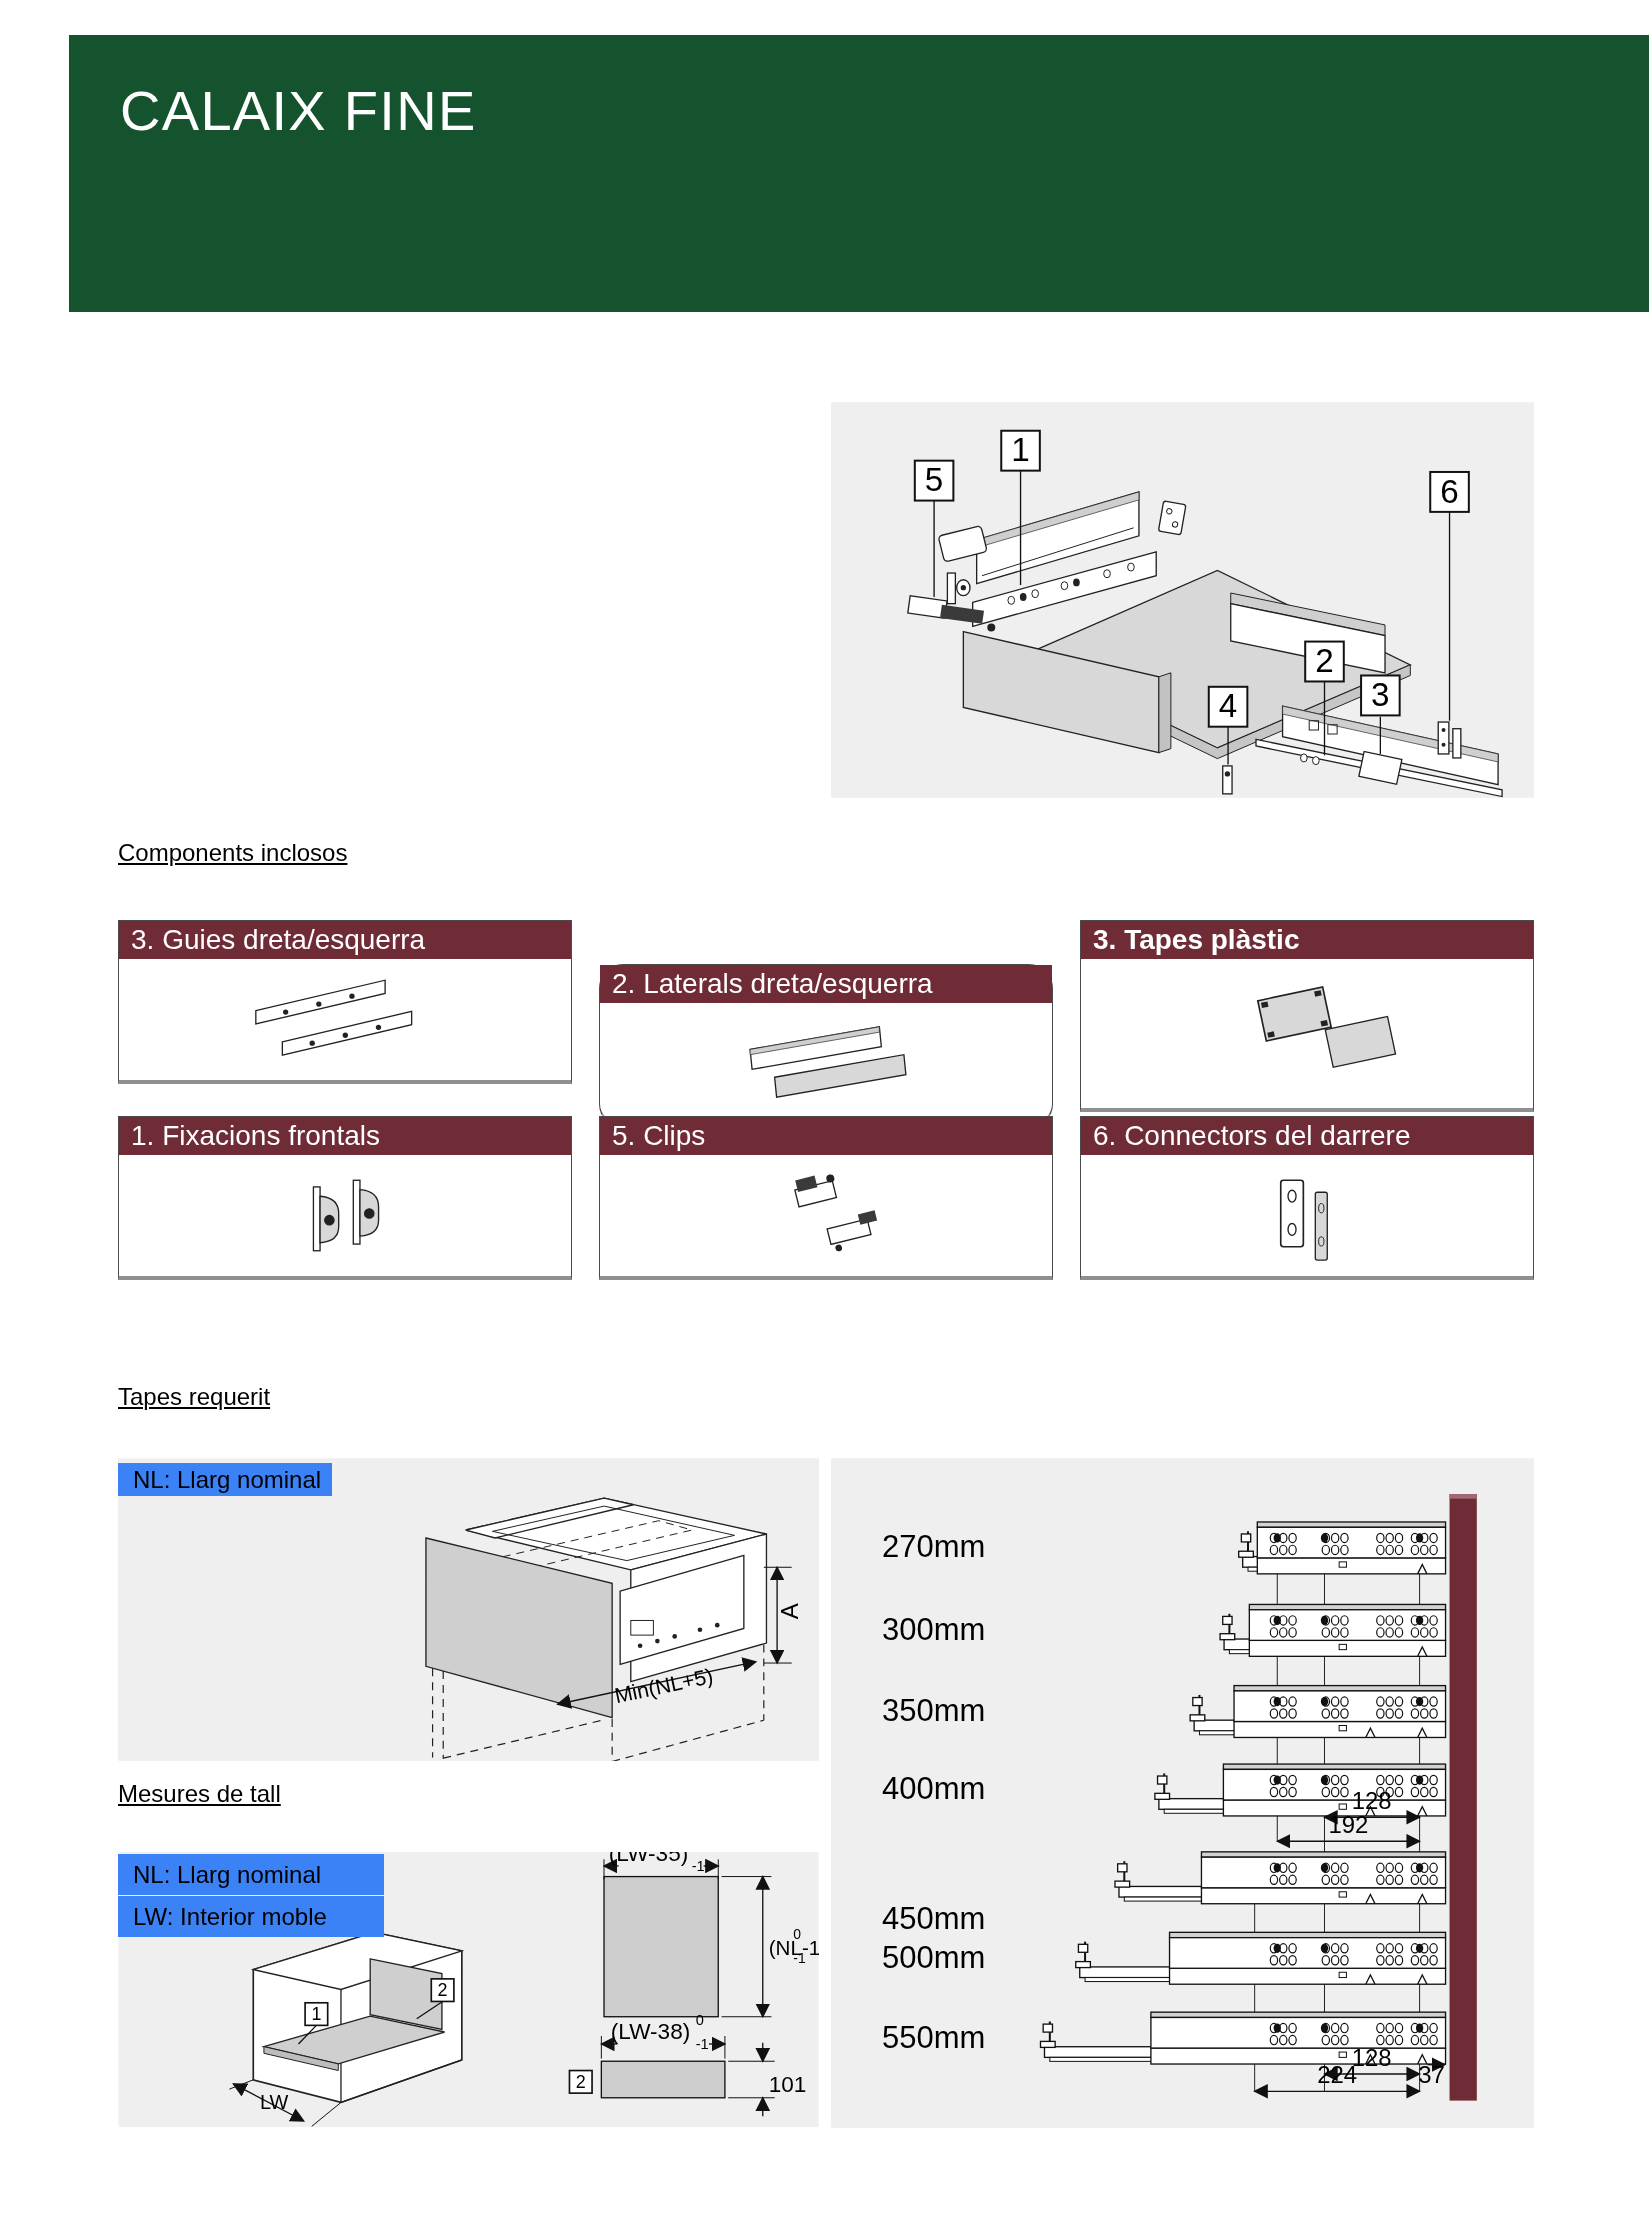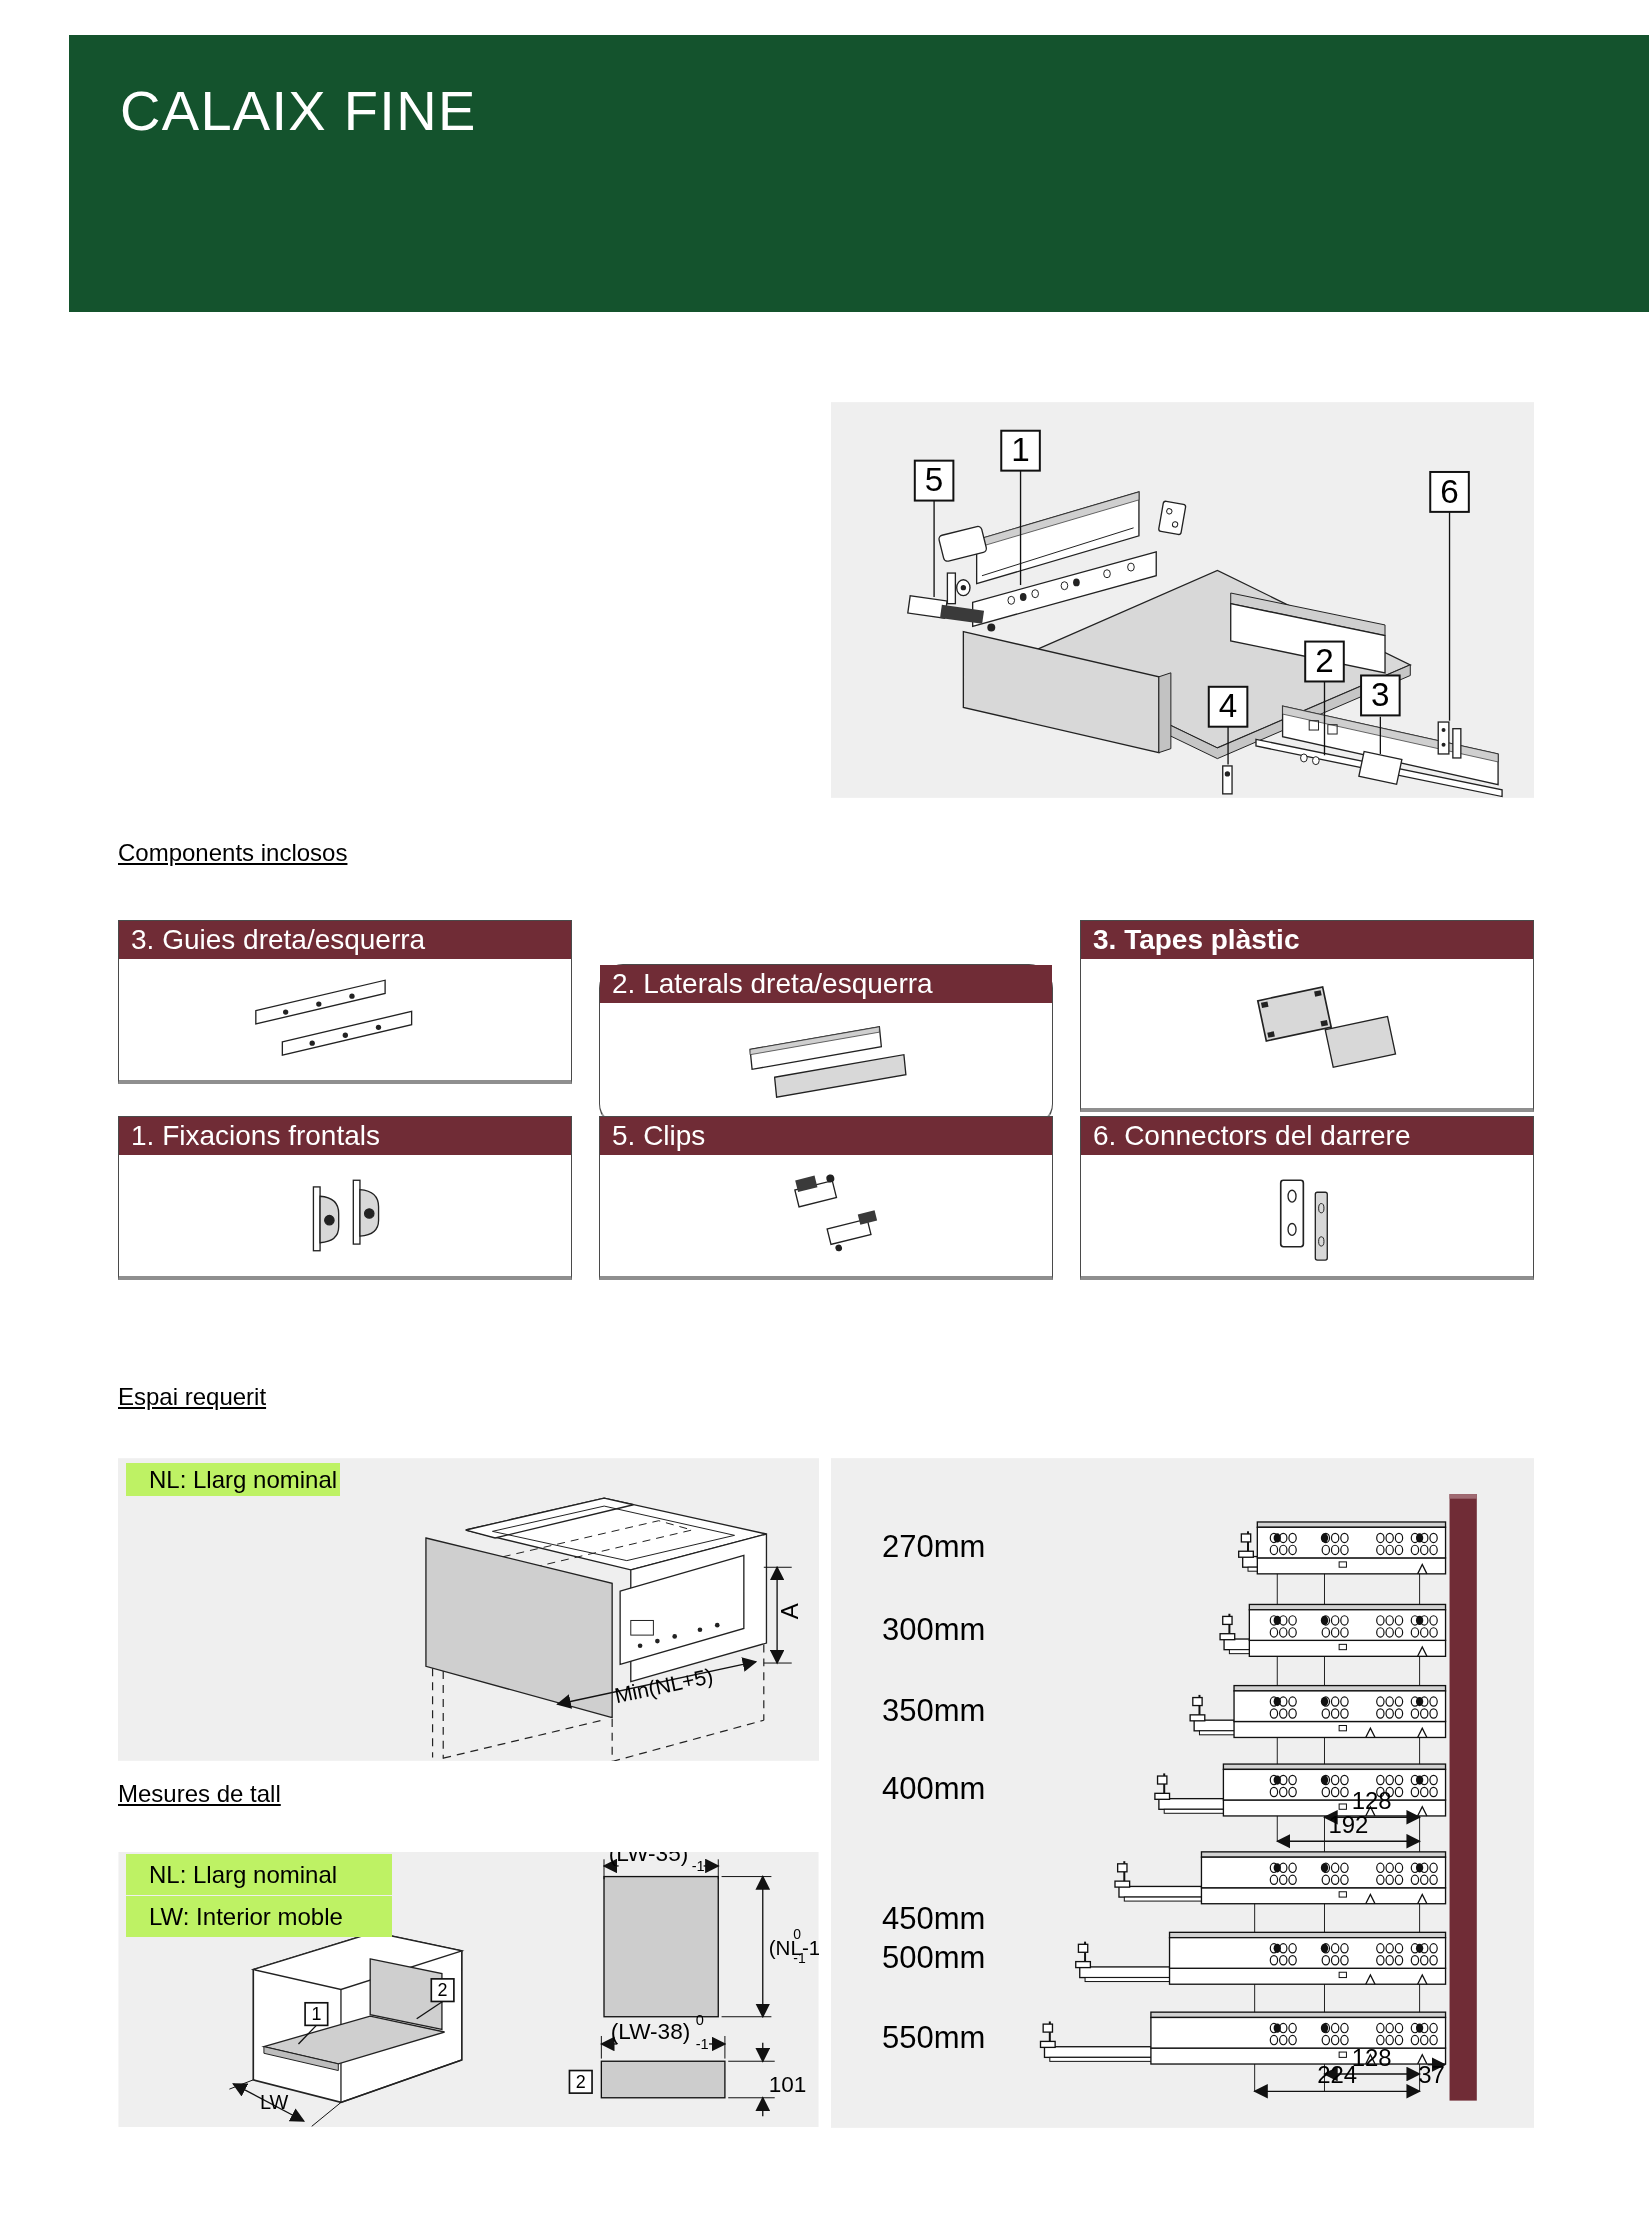--- a/index.html
+++ b/index.html
@@ -2,21 +2,21 @@
 <html style="font-size:10.6px"><head>
 <meta charset="utf-8">
 <style>
   html,body{margin:0;padding:0;background:#fff;}
   .page{position:relative;width:1649px;height:2239px;background:#fff;overflow:hidden;
         font-family:"Liberation Sans", sans-serif;color:#000;}
   .abs{position:absolute;}
   .header{left:69px;top:35px;width:1588px;height:277px;background:#14532d;}
   .title{position:absolute;left:51px;top:43px;color:#fff;font-size:56px;letter-spacing:1.3px;font-weight:400;}
   .h2{font-size:24px;font-weight:400;color:#000;text-decoration:underline;}
-  .chip{background:#bef264;font-size:24px;display:flex;align-items:center;padding-left:23px;box-sizing:border-box;margin-left:8px;}
+  .chip{background:#3b82f6;font-size:24px;display:flex;align-items:center;padding-left:15px;box-sizing:border-box;}
   .cbox{position:absolute;width:454px;background:#fff;border:1.3px solid #4a4a4a;border-bottom:4px solid #8f8f8f;box-sizing:border-box;}
   .cbox-h{height:38px;background:#702c36;color:#fff;font-size:28px;display:flex;align-items:center;padding-left:12px;}
   .sizelabel{position:absolute;left:882px;font-size:31px;color:#000;height:37px;line-height:37px;}
   svg{display:block;}
   text{font-family:"Liberation Sans", sans-serif;}
 </style>
 </head>
 <body>
 
 <div class="page">
@@ -205,21 +205,21 @@
     <svg width="452" height="121" viewBox="0 0 679 182">
       <rect x="300" y="38" width="34" height="100" rx="4" fill="#fff" stroke="#222" stroke-width="2.5"></rect>
       <ellipse cx="317" cy="62" rx="6" ry="9" fill="none" stroke="#222" stroke-width="2"></ellipse>
       <ellipse cx="317" cy="112" rx="6" ry="9" fill="none" stroke="#222" stroke-width="2"></ellipse>
       <rect x="352" y="56" width="18" height="102" rx="3" fill="#d8d8d8" stroke="#222" stroke-width="2"></rect>
       <ellipse cx="361" cy="80" rx="4" ry="7" fill="none" stroke="#222" stroke-width="1.5"></ellipse>
       <ellipse cx="361" cy="130" rx="4" ry="7" fill="none" stroke="#222" stroke-width="1.5"></ellipse>
     </svg>
   </div>
 
-  <div class="abs h2" style="left:118px;top:1383px;">Espai requerit</div>
+  <div class="abs h2" style="left:118px;top:1383px;">Tapes requerit</div>
 
   <svg class="abs" style="left:118px;top:1458px;" width="701" height="303" viewBox="177 2192 1054 455">
     <defs>
       <marker id="ar1" viewBox="0 0 10 10" refX="9" refY="5" markerWidth="11" markerHeight="11" orient="auto-start-reverse">
         <path d="M0,0 L10,5 L0,10 z" fill="#111"></path>
       </marker>
     </defs>
     <rect x="177" y="2192" width="1054" height="455" fill="#efefef"></rect>
 
     <g fill="#fff" stroke="#222" stroke-width="2">

